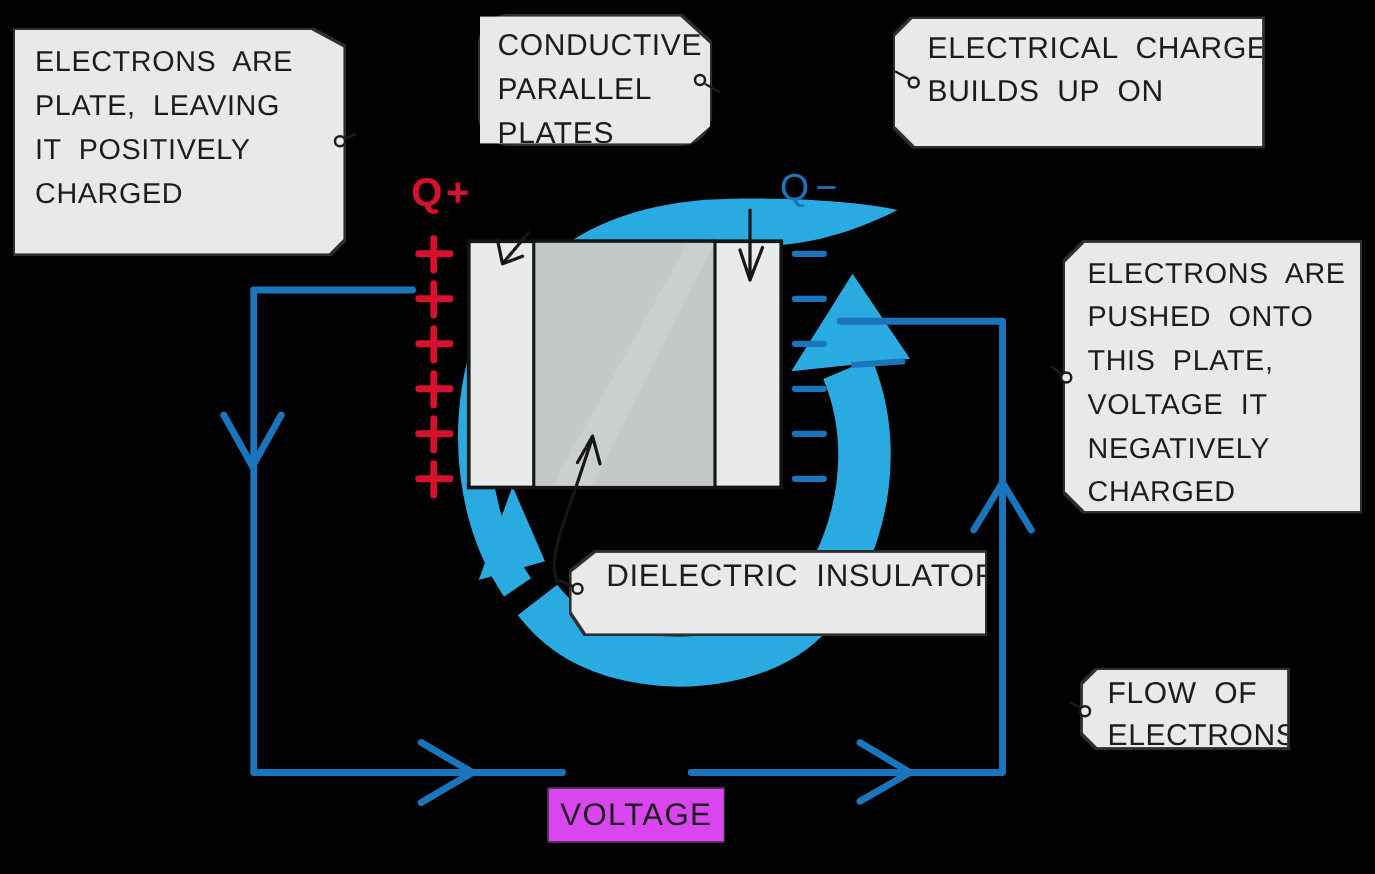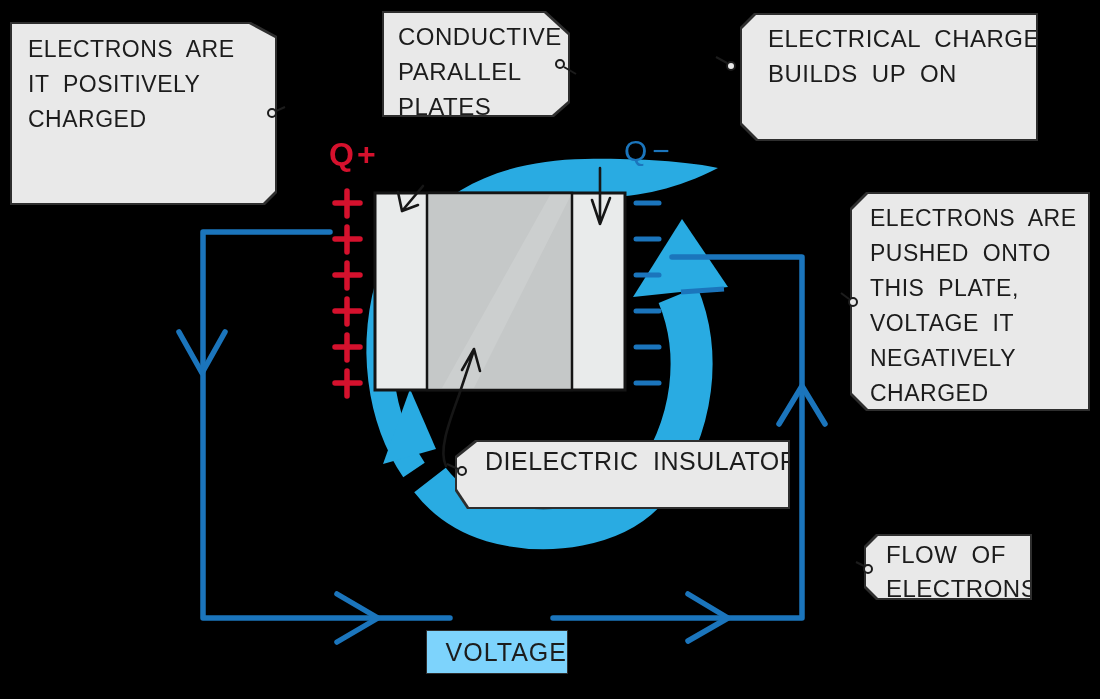--- a/index.html
+++ b/index.html
@@ -35,23 +35,23 @@
     white-space:nowrap;
   }
   .charge-label{
     position:absolute;z-index:2;
     font-weight:bold;
     white-space:nowrap;
   }
   #q-plus{left:329px;top:136px;font-size:32px;color:#d5112d;letter-spacing:3px;}
   #q-minus{left:624px;top:134px;font-size:30px;color:#1b75bc;letter-spacing:5px;font-weight:normal;}
   #voltage-box{
-    position:absolute;left:426px;top:630px;width:140px;height:42px;
-    background:#7dd3fc;z-index:2;border:1px solid #2e2e2e;
-    display:flex;align-items:center;justify-content:flex-end;
+    position:absolute;left:438px;top:630px;width:140px;height:42px;
+    background:#d946ef;z-index:2;border:1px solid #2e2e2e;
+    display:flex;align-items:center;justify-content:center;
   }
   #voltage-box .line{font-size:25px;letter-spacing:1px;color:#1c1c1c;}
 </style>
 </head>
 <body>
 
 <div id="stage">
 
   <svg id="diagram-svg" viewBox="0 0 1100 699">
 
@@ -115,38 +115,39 @@
   </svg>
 
   <div id="q-plus" class="charge-label">Q+</div>
   <div id="q-minus" class="charge-label">Q−</div>
 
   <div class="callout" style="left:10px;top:22px;width:267px;height:183px;
               --clip:polygon(0 0, calc(100% - 26px) 0, 100% 14px, 100% calc(100% - 12px), calc(100% - 12px) 100%, 0 100%);">
     <div class="callout-inner">
       <div class="c-lines" style="--fs:23px;--lh:35px;--pad:8px 4px 0 16px;">
         <div class="line">ELECTRONS ARE</div>
+        <div class="line">PLATE, LEAVING</div>
         <div class="line">IT POSITIVELY</div>
         <div class="line">CHARGED</div>
       </div>
     </div>
   </div>
 
-  <div class="callout" style="left:382px;top:11px;width:188px;height:106px;
+  <div class="callout" style="left:382px;top:11px;width:188px;height:106px;border-radius:26px;
               --clip:polygon(0 0, calc(100% - 24px) 0, 100% 22px, 100% calc(100% - 14px), calc(100% - 16px) 100%, 0 100%);">
     <div class="callout-inner">
       <div class="c-lines" style="--fs:24px;--lh:35px;--pad:6px 4px 0 14px;">
         <div class="line">CONDUCTIVE</div>
         <div class="line">PARALLEL</div>
         <div class="line">PLATES</div>
       </div>
     </div>
   </div>
 
-  <div class="callout" style="left:740px;top:13px;width:298px;height:128px;
+  <div class="callout" style="left:714px;top:13px;width:298px;height:106px;
               --clip:polygon(14px 0, 100% 0, 100% 100%, 16px 100%, 0 calc(100% - 16px), 0 14px);">
     <div class="callout-inner">
       <div class="c-lines" style="--fs:24px;--lh:35px;--pad:6px 4px 0 26px;">
         <div class="line">ELECTRICAL CHARGE</div>
         <div class="line">BUILDS UP ON</div>
       </div>
     </div>
   </div>
 
   <div class="callout" style="left:850px;top:192px;width:240px;height:219px;

